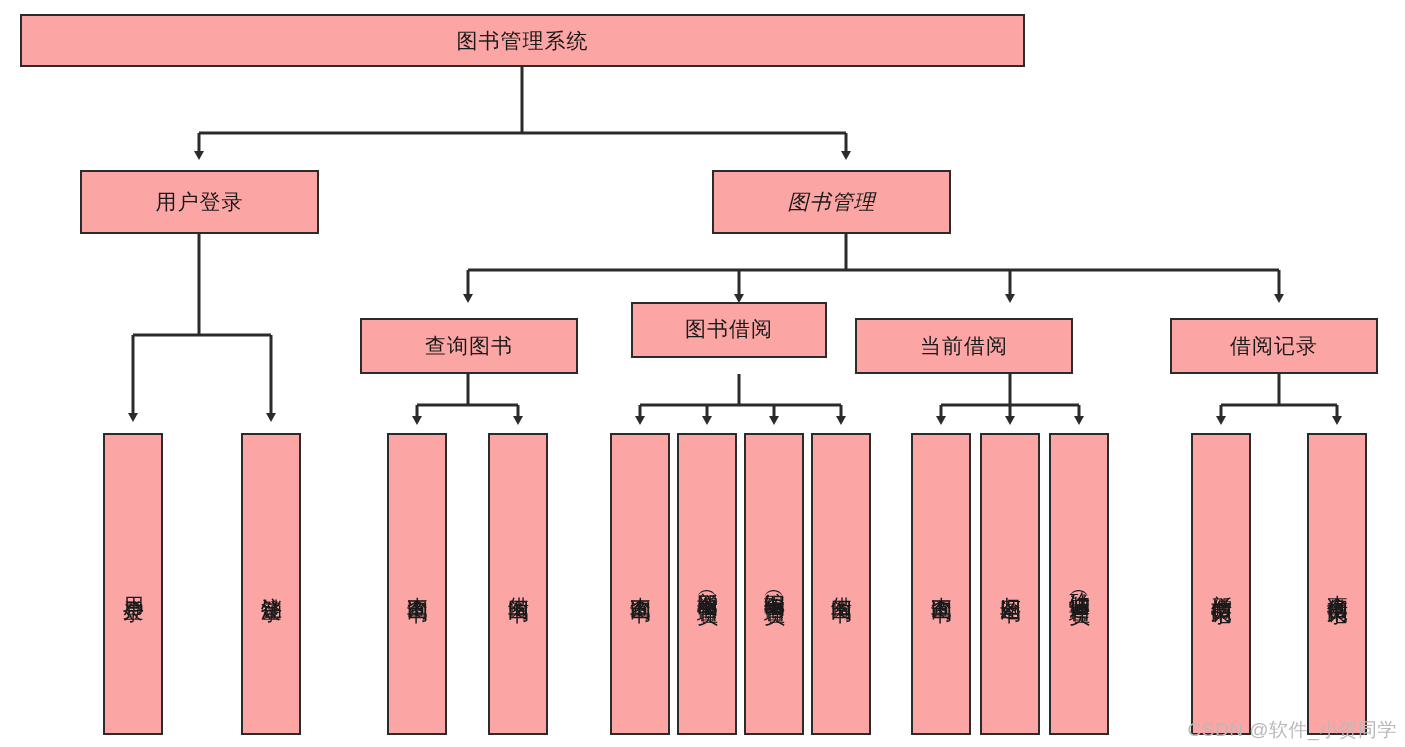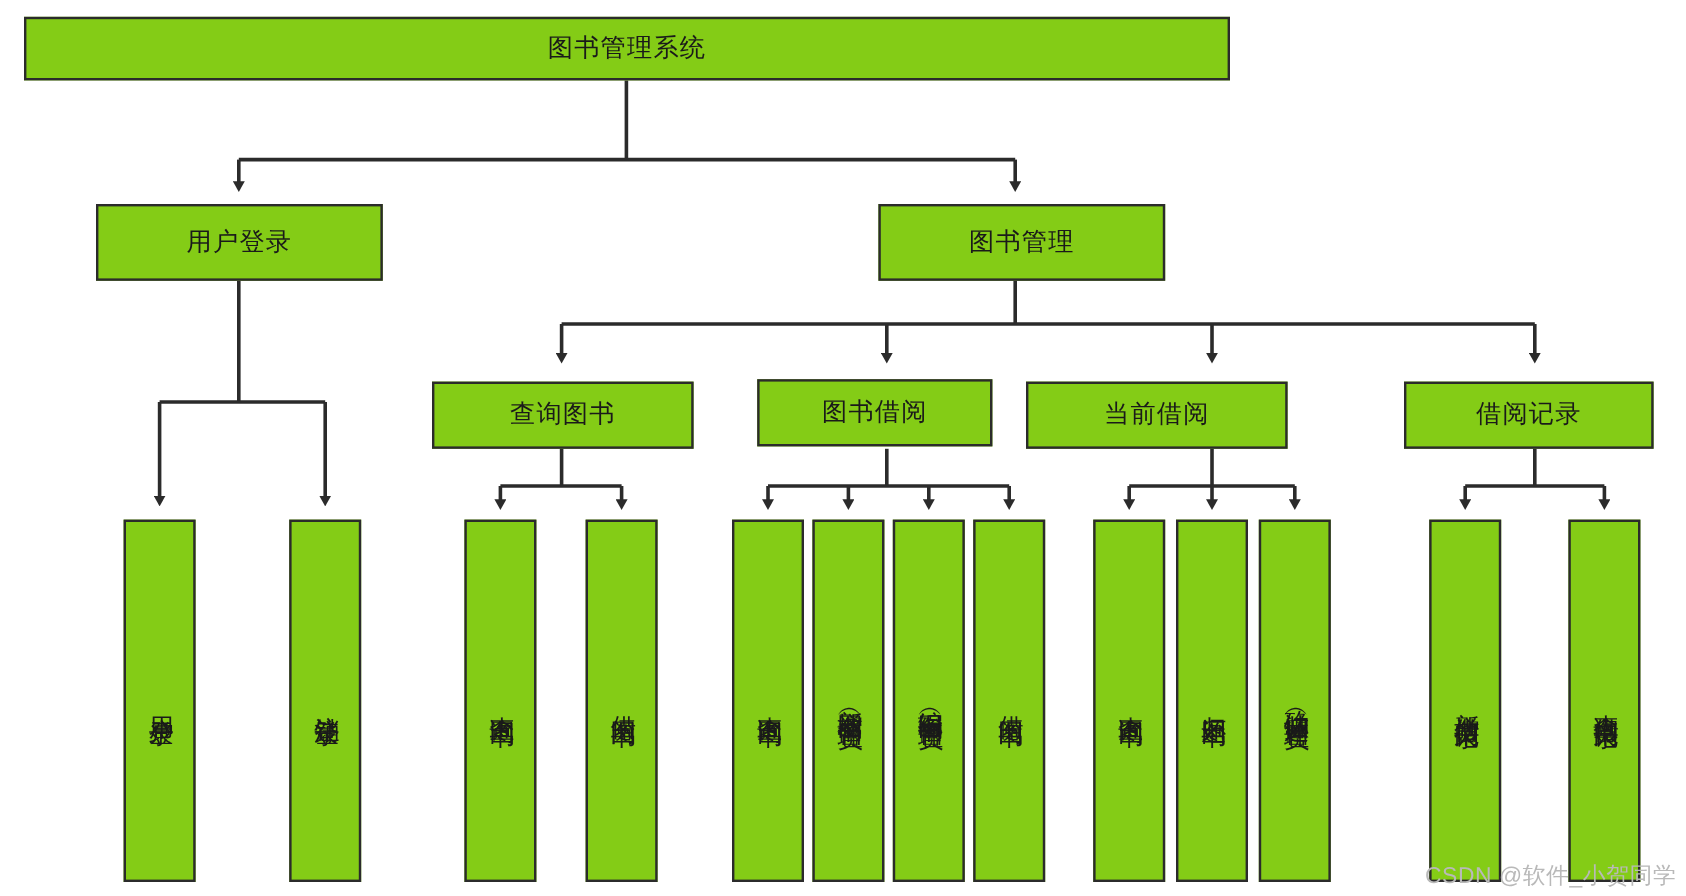--- a/index.html
+++ b/index.html
@@ -22,21 +22,21 @@
     left: 0;
     top: 0;
     width: 1405px;
     height: 747px;
     pointer-events: none;
   }
   .node {
     position: absolute;
     box-sizing: border-box;
     border: 2px solid #2b2b2b;
-    background: #84cc16;
+    background: #fca5a5;
     display: flex;
     align-items: center;
     justify-content: center;
     color: #1a1a1a;
   }
   .node-h .label {
     font-size: 21px;
     line-height: 1.2;
     letter-spacing: 1px;
     white-space: nowrap;
@@ -120,28 +120,28 @@
     </g>
   </svg>
 
   <div class="node node-h" style="left:20px; top:14px; width:1005px; height:53px;">
     <span class="label">图书管理系统</span>
   </div>
 
   <div class="node node-h" style="left:80px; top:170px; width:239px; height:64px;">
     <span class="label">用户登录</span>
   </div>
-  <div class="node node-h" style="left:732px; top:170px; width:239px; height:64px;">
+  <div class="node node-h" style="left:712px; top:170px; width:239px; height:64px;font-style:italic;">
     <span class="label">图书管理</span>
   </div>
 
   <div class="node node-h" style="left:360px; top:318px; width:218px; height:56px;">
     <span class="label">查询图书</span>
   </div>
-  <div class="node node-h" style="left:631px; top:316px; width:196px; height:56px;font-family:Liberation Serif, serif;">
+  <div class="node node-h" style="left:631px; top:302px; width:196px; height:56px;font-family:Liberation Serif, serif;">
     <span class="label">图书借阅</span>
   </div>
   <div class="node node-h" style="left:855px; top:318px; width:218px; height:56px;">
     <span class="label">当前借阅</span>
   </div>
   <div class="node node-h" style="left:1170px; top:318px; width:208px; height:56px;">
     <span class="label">借阅记录</span>
   </div>
 
   <div class="node node-v" style="left:103px; top:433px; width:60px; height:302px;">

